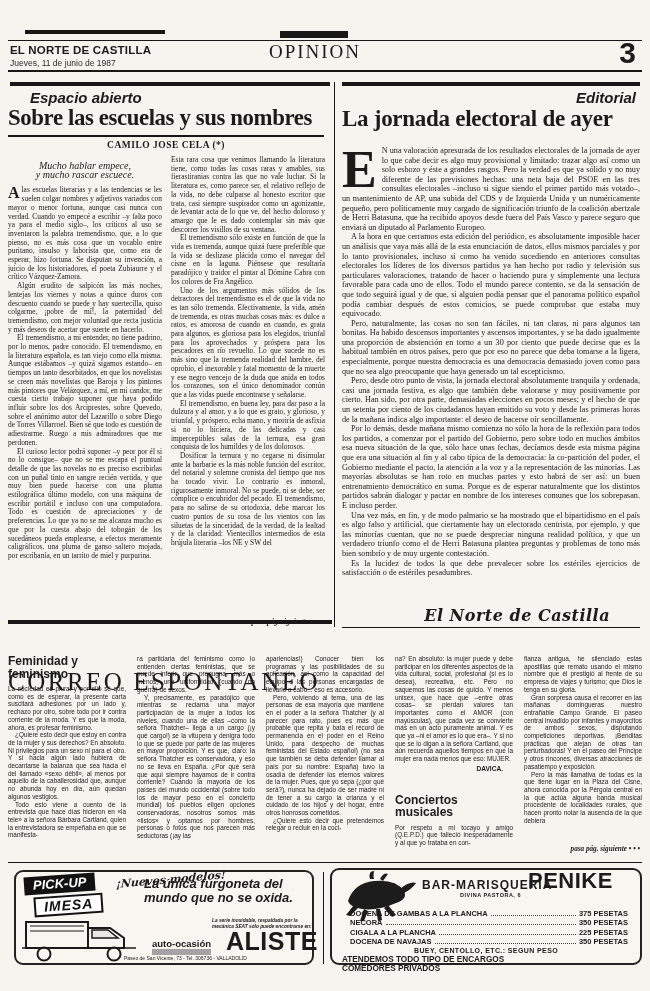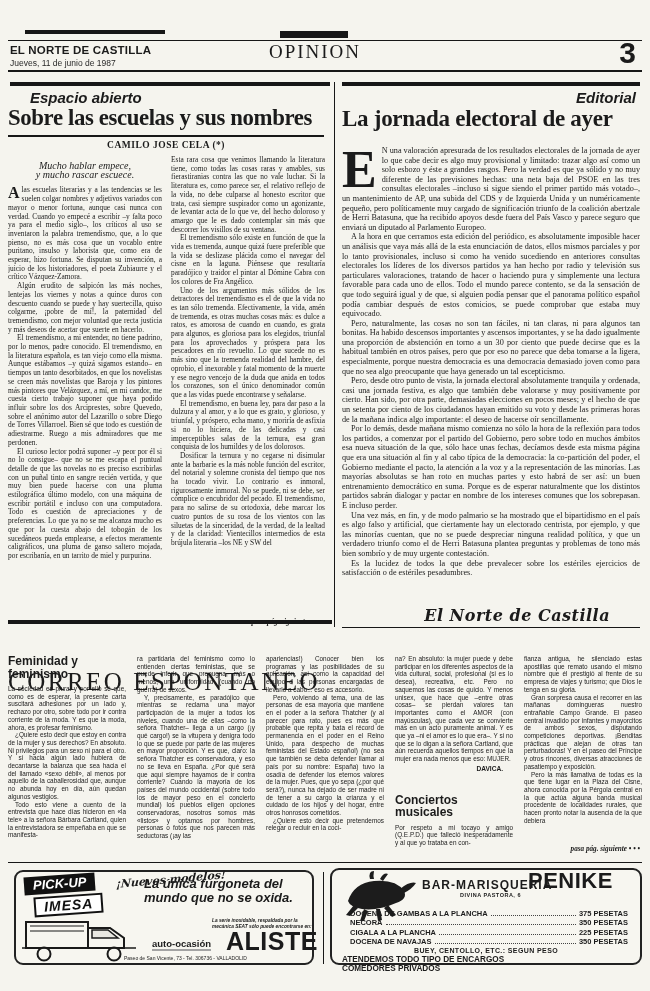--- a/index.html
+++ b/index.html
@@ -58,21 +58,21 @@
   .ads-rule { left:8px; top:862px; width:634px; height:1px; }
   .ads-divider { left:323px; top:872px; width:1px; height:92px; }
   .ad-box { position:absolute; border:2px solid #222; border-radius:9px; background:#f7f6f0; }
   .van-ad { left:14px; top:870px; width:300px; height:95px; }
   .badge-pickup { position:absolute; left:8px; top:3px; background:#111; color:#fff; font-family:"Liberation Sans",sans-serif; font-weight:bold; font-style:italic; font-size:13px; padding:1px 9px 2px; transform:rotate(-4deg); }
   .ad-script { position:absolute; left:100px; top:1px; font-family:"DejaVu Serif",serif; font-style:italic; font-weight:bold; font-size:11px; transform:rotate(-5deg) skewX(-8deg); }
   .badge-imesa { position:absolute; left:18px; top:23px; background:#fff; border:2.5px solid #111; color:#111; font-family:"Liberation Sans",sans-serif; font-weight:bold; font-style:italic; font-size:14px; letter-spacing:1px; padding:0 8px; transform:rotate(-4deg); }
   .van-svg { position:absolute; left:2px; top:42px; }
   .van-headline { position:absolute; left:128px; top:5px; width:172px; font-family:"Liberation Sans",sans-serif; font-weight:bold; font-style:italic; font-size:13px; line-height:13.5px; }
   .van-small { position:absolute; left:196px; top:46px; width:100px; font-family:"Liberation Sans",sans-serif; font-weight:bold; font-style:italic; font-size:4.8px; line-height:5.6px; }
-  .van-dealer-small { position:absolute; left:136px; top:66px; font-family:"Liberation Sans",sans-serif; font-weight:bold; font-size:9.5px; border-bottom:2px solid #a3a3a3; }
+  .van-dealer-small { position:absolute; left:136px; top:66px; font-family:"Liberation Sans",sans-serif; font-weight:bold; font-size:9.5px; border-bottom:6px solid #a3a3a3; }
   .van-dealer-name { position:absolute; left:210px; top:55px; font-family:"Liberation Sans",sans-serif; font-weight:bold; font-size:25px; letter-spacing:.5px; }
   .van-address { position:absolute; left:108px; top:83px; font-family:"Liberation Sans",sans-serif; font-size:5px; }
   .penike-ad { left:330px; top:868px; width:312px; height:97px; }
   .seafood-svg { position:absolute; left:2px; top:1px; }
   .penike-type { position:absolute; left:90px; top:8px; font-family:"Liberation Sans",sans-serif; font-weight:bold; font-size:12px; letter-spacing:1px; }
   .penike-addr { position:absolute; left:128px; top:22px; font-family:"Liberation Sans",sans-serif; font-weight:bold; font-size:5.5px; letter-spacing:.5px; }
   .penike-name { position:absolute; left:196px; top:-2px; font-family:"Liberation Sans",sans-serif; font-weight:bold; font-size:22px; letter-spacing:.5px; }
   .price-list { position:absolute; left:18px; top:38px; width:278px; font-family:"Liberation Sans",sans-serif; font-weight:bold; font-size:7.5px; }
   .price-row { display:flex; align-items:flex-end; height:9.5px; }
   .price-leader { flex:1; border-bottom:1.3px dotted #444; margin:0 3px 2px; }

